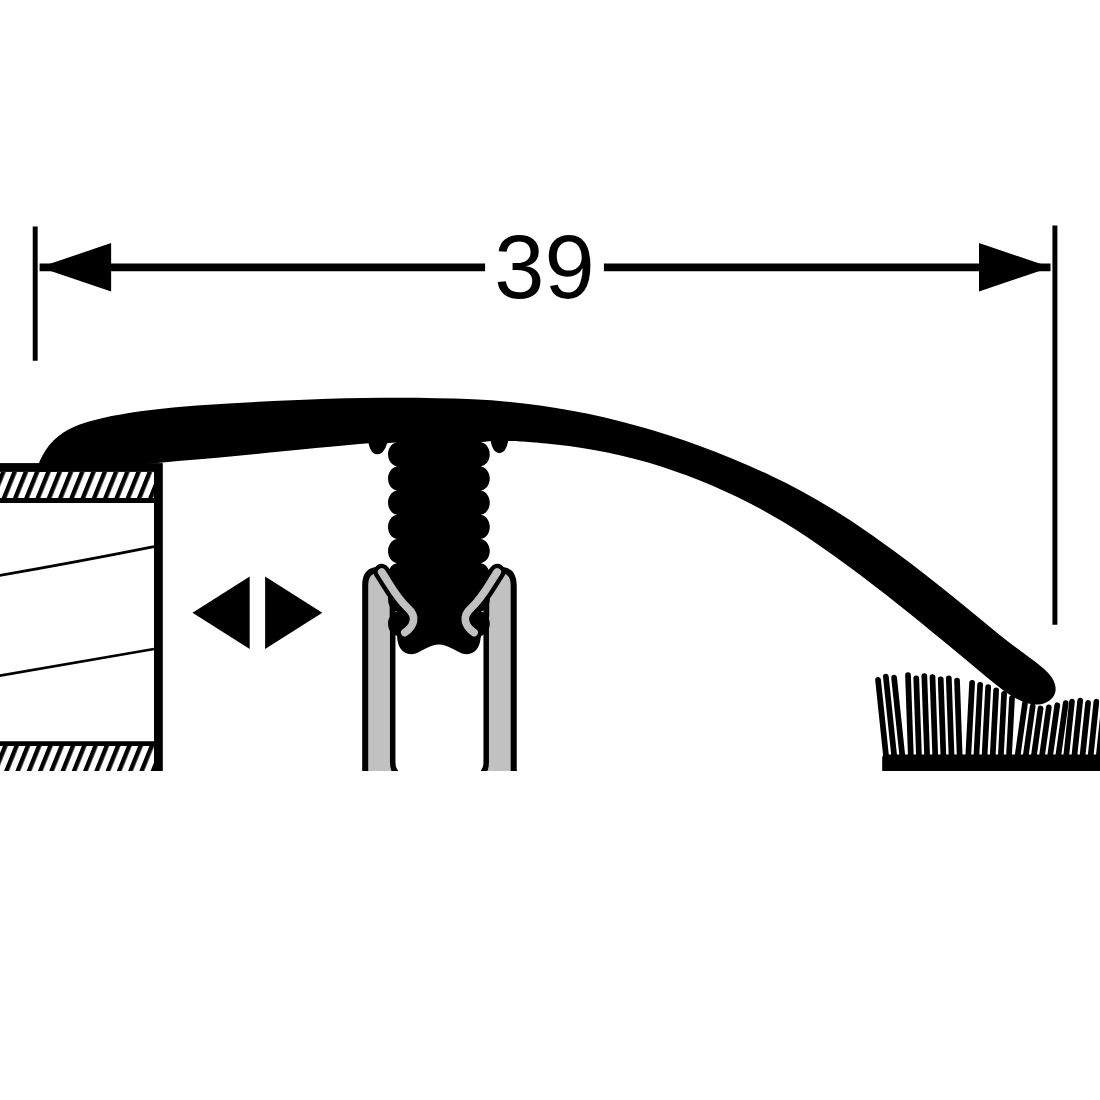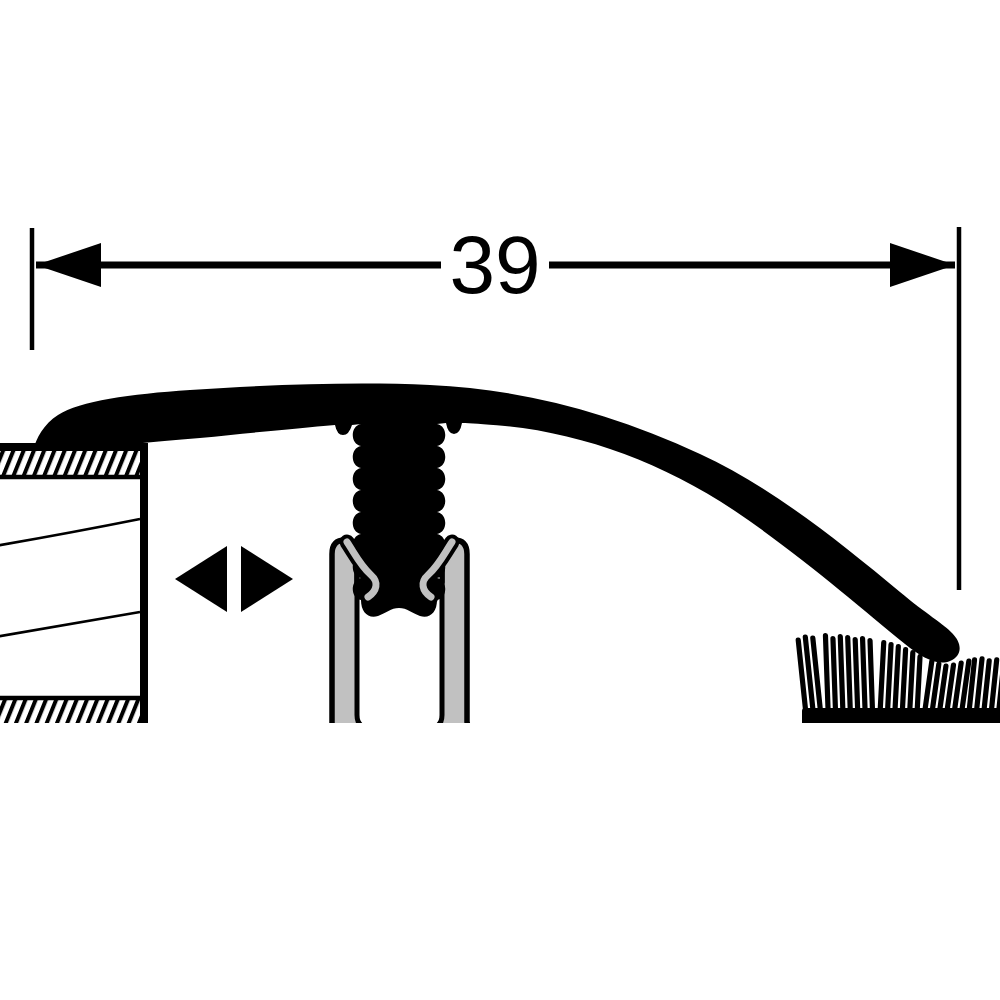--- a/index.html
+++ b/index.html
@@ -1,16 +1,16 @@
 <!DOCTYPE html>
 <html><head>
 <meta charset="utf-8">
 <style>
   html,body{margin:0;padding:0;background:#ffffff;}
-  .canvas{width:1000px;height:701px;position:relative;overflow:hidden;background:#0f766e;margin-top:22px;}
+  .canvas{width:1000px;height:701px;position:relative;overflow:hidden;background:#0f766e;}
   svg{display:block;}
   text.dim{font-family:"Liberation Sans","DejaVu Sans",sans-serif;font-size:82px;fill:#000;}
 </style>
 </head>
 <body>
 
 <div class="canvas">
 <svg width="1000" height="1000" viewBox="0 0 1000 1000">
   <defs>
     <pattern id="woodhatch" patternUnits="userSpaceOnUse" width="9.5" height="30" patternTransform="rotate(22)">

